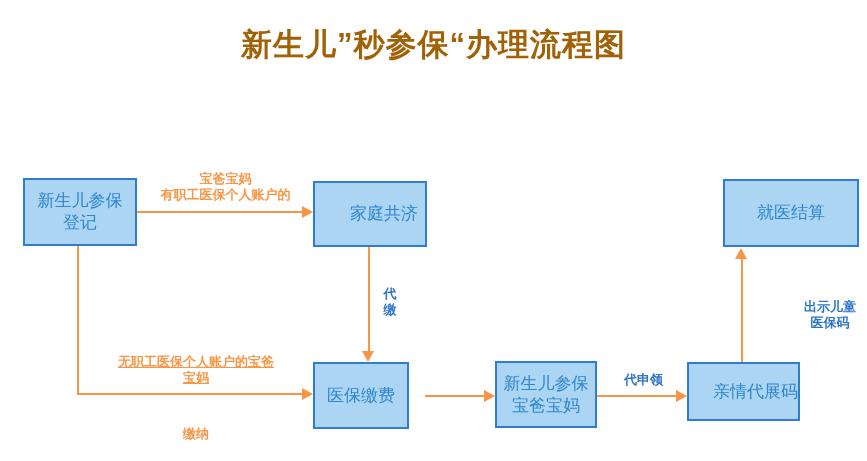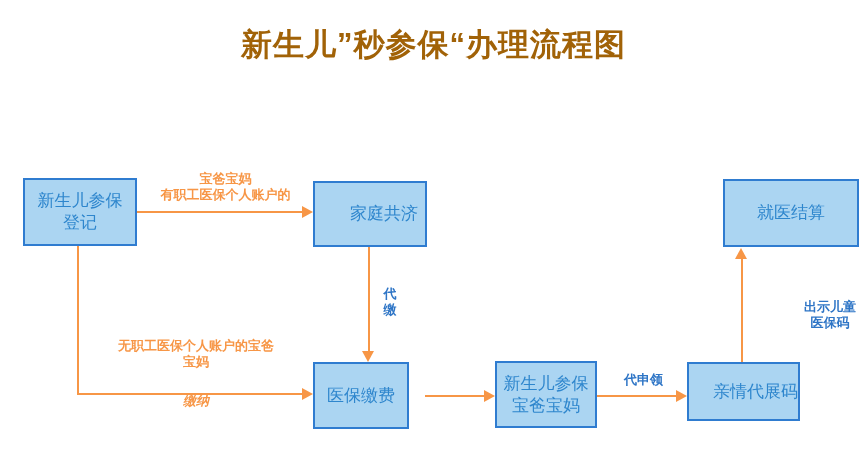--- a/index.html
+++ b/index.html
@@ -69,22 +69,22 @@
     font-size:13px;
     font-weight:bold;
     text-align:center;
     line-height:16px;
   }
   .orange { color:#F79646; }
   .blue   { color:#2E75C6; }
   .l1a { left:148px; top:171px; width:155px; }
   .l1b { left:148px; top:221px; width:155px; }
   .l2  { left:378px; top:286px; width:24px; }
-  .l3a { left:98px;  top:338px; width:196px; }
-  .l3b { left:98px;  top:393px; width:196px;font-style:italic; }
+  .l3a { left:98px;  top:354px; width:196px;text-decoration:underline; }
+  .l3b { left:98px;  top:426px; width:196px; }
   .l5  { left:600px; top:372px; width:87px; }
   .l6  { left:795px; top:299px; width:70px; }
 </style>
 </head>
 <body>
 
 <div class="canvas">
 
   <div class="title">新生儿”秒参保“办理流程图</div>
 

